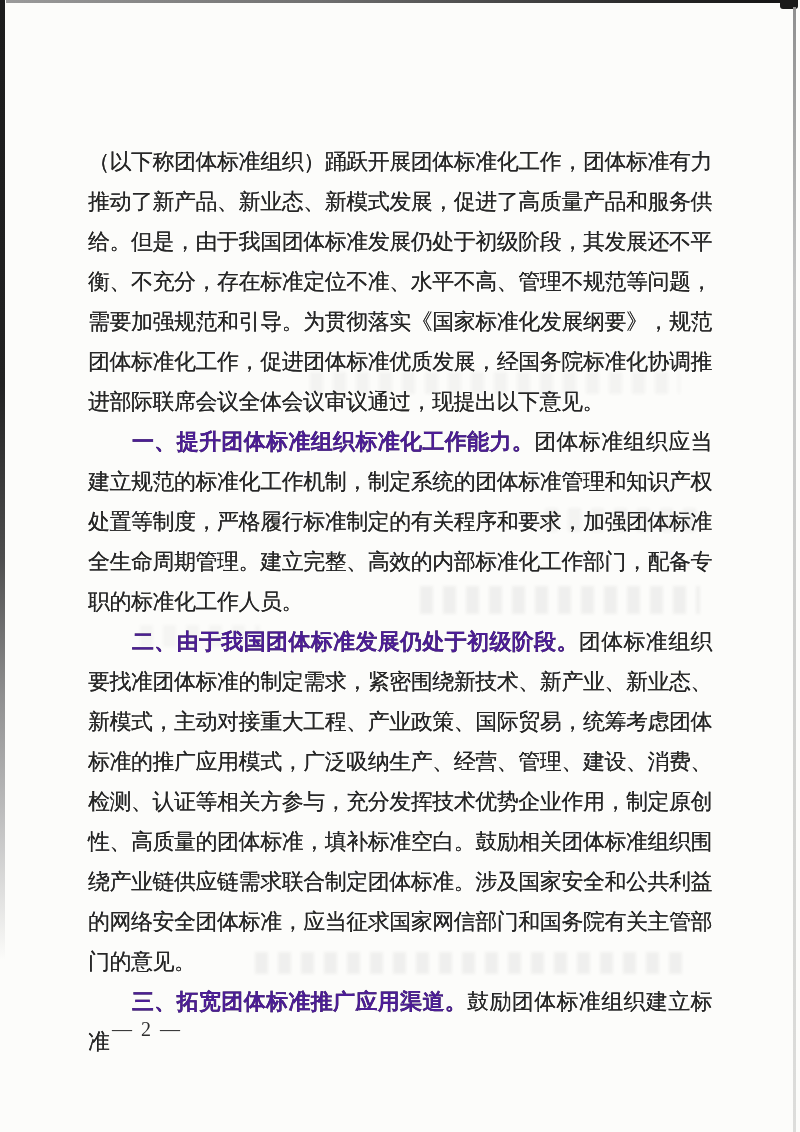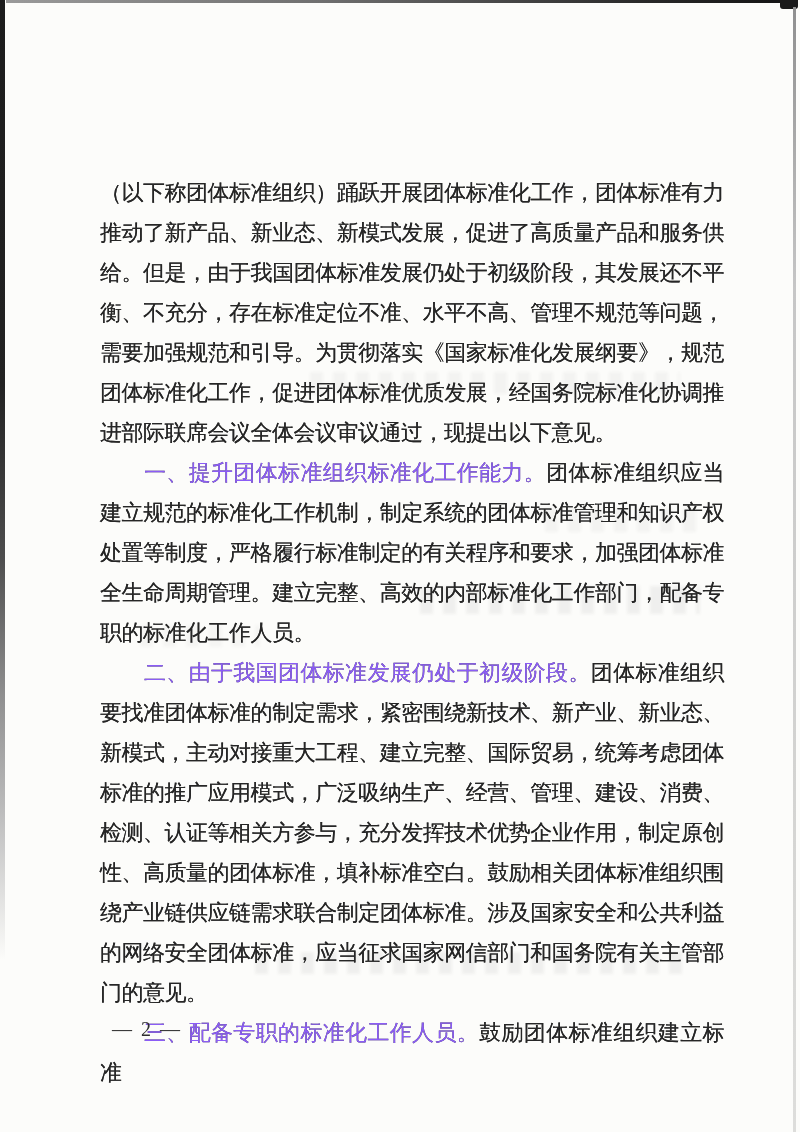--- a/index.html
+++ b/index.html
@@ -42,35 +42,34 @@
     background: repeating-linear-gradient(90deg, #5a5a5a 0 13px, transparent 13px 23px);
   }
   .s1 { left: 310px; top: 372px; width: 370px; height: 22px; opacity: 0.05; }
   .s2 { left: 420px; top: 586px; width: 280px; height: 28px; opacity: 0.07; }
   .s3 { left: 545px; top: 508px;  width: 160px; height: 24px; opacity: 0.05; }
   .s4 { left: 255px; top: 952px; width: 430px; height: 22px; opacity: 0.07; }
   .s5 { left: 140px; top: 625px; width: 120px; height: 22px; opacity: 0.04; }
   
   .text-block {
     position: absolute;
-    left: 100px; top: 142px; width: 624px;
+    left: 88px; top: 142px; width: 624px;
     font-size: 22px;
     letter-spacing: -0.5px;
     line-height: 40px;
     text-align: justify;
     color: #262626;
     text-shadow: 0 0 0.4px #3a3a3a;
-    margin-top: 31px;
   }
   .para { margin: 0; }
   .indent { text-indent: 2em; }
   .heading {
     font-family: "Liberation Sans", "DejaVu Sans", sans-serif;
-    font-weight: 400;
-    color: #8b5cf6;
+    font-weight: 700;
+    color: #4c1d95;
   }
   .page-number {
     position: absolute;
     left: 112px; top: 1018px;
     font-size: 20px;
     letter-spacing: 2px;
     color: #2e2e2e;
   }
 </style>
 </head>
@@ -88,21 +87,21 @@
   <div class="smudge s3"></div>
   <div class="smudge s4"></div>
   <div class="smudge s5"></div>
 
   <div class="text-block">
 
     <p class="para"><span class="run">（以下称团体标准组织）踊跃开展团体标准化工作，团体标准有力推动了新产品、新业态、新模式发展，促进了高质量产品和服务供给。但是，由于我国团体标准发展仍处于初级阶段，其发展还不平衡、不充分，存在标准定位不准、水平不高、管理不规范等问题，需要加强规范和引导。为贯彻落实《国家标准化发展纲要》，规范团体标准化工作，促进团体标准优质发展，经国务院标准化协调推进部际联席会议全体会议审议通过，现提出以下意见。</span></p>
 
     <p class="para indent"><b class="run heading">一、提升团体标准组织标准化工作能力。</b><span class="run">团体标准组织应当建立规范的标准化工作机制，制定系统的团体标准管理和知识产权处置等制度，严格履行标准制定的有关程序和要求，加强团体标准全生命周期管理。建立完整、高效的内部标准化工作部门，配备专职的标准化工作人员。</span></p>
 
-    <p class="para indent"><b class="run heading">二、由于我国团体标准发展仍处于初级阶段。</b><span class="run">团体标准组织要找准团体标准的制定需求，紧密围绕新技术、新产业、新业态、新模式，主动对接重大工程、建立完整、国际贸易，统筹考虑团体标准的推广应用模式，广泛吸纳生产、经营、管理、建设、消费、检测、认证等相关方参与，充分发挥技术优势企业作用，制定原创性、高质量的团体标准，填补标准空白。鼓励相关团体标准组织围绕产业链供应链需求联合制定团体标准。涉及国家安全和公共利益的网络安全团体标准，应当征求国家网信部门和国务院有关主管部门的意见。</span></p>
+    <p class="para indent"><b class="run heading">二、由于我国团体标准发展仍处于初级阶段。</b><span class="run">团体标准组织要找准团体标准的制定需求，紧密围绕新技术、新产业、新业态、新模式，主动对接重大工程、产业政策、国际贸易，统筹考虑团体标准的推广应用模式，广泛吸纳生产、经营、管理、建设、消费、检测、认证等相关方参与，充分发挥技术优势企业作用，制定原创性、高质量的团体标准，填补标准空白。鼓励相关团体标准组织围绕产业链供应链需求联合制定团体标准。涉及国家安全和公共利益的网络安全团体标准，应当征求国家网信部门和国务院有关主管部门的意见。</span></p>
 
-    <p class="para indent"><b class="run heading">三、配备专职的标准化工作人员。</b><span class="run">鼓励团体标准组织建立标准</span></p>
+    <p class="para indent"><b class="run heading">三、拓宽团体标准推广应用渠道。</b><span class="run">鼓励团体标准组织建立标准</span></p>
 
   </div>
 
   <div class="page-number">— 2 —</div>
 
 </div>
 
 </body></html>

